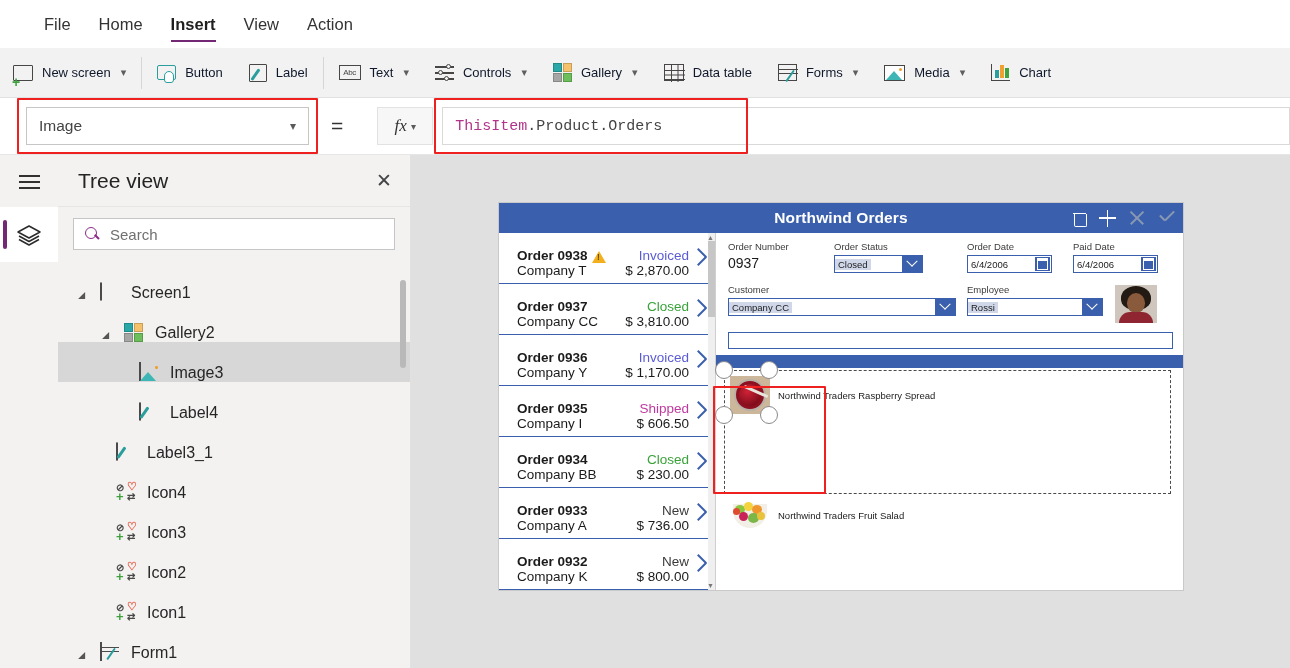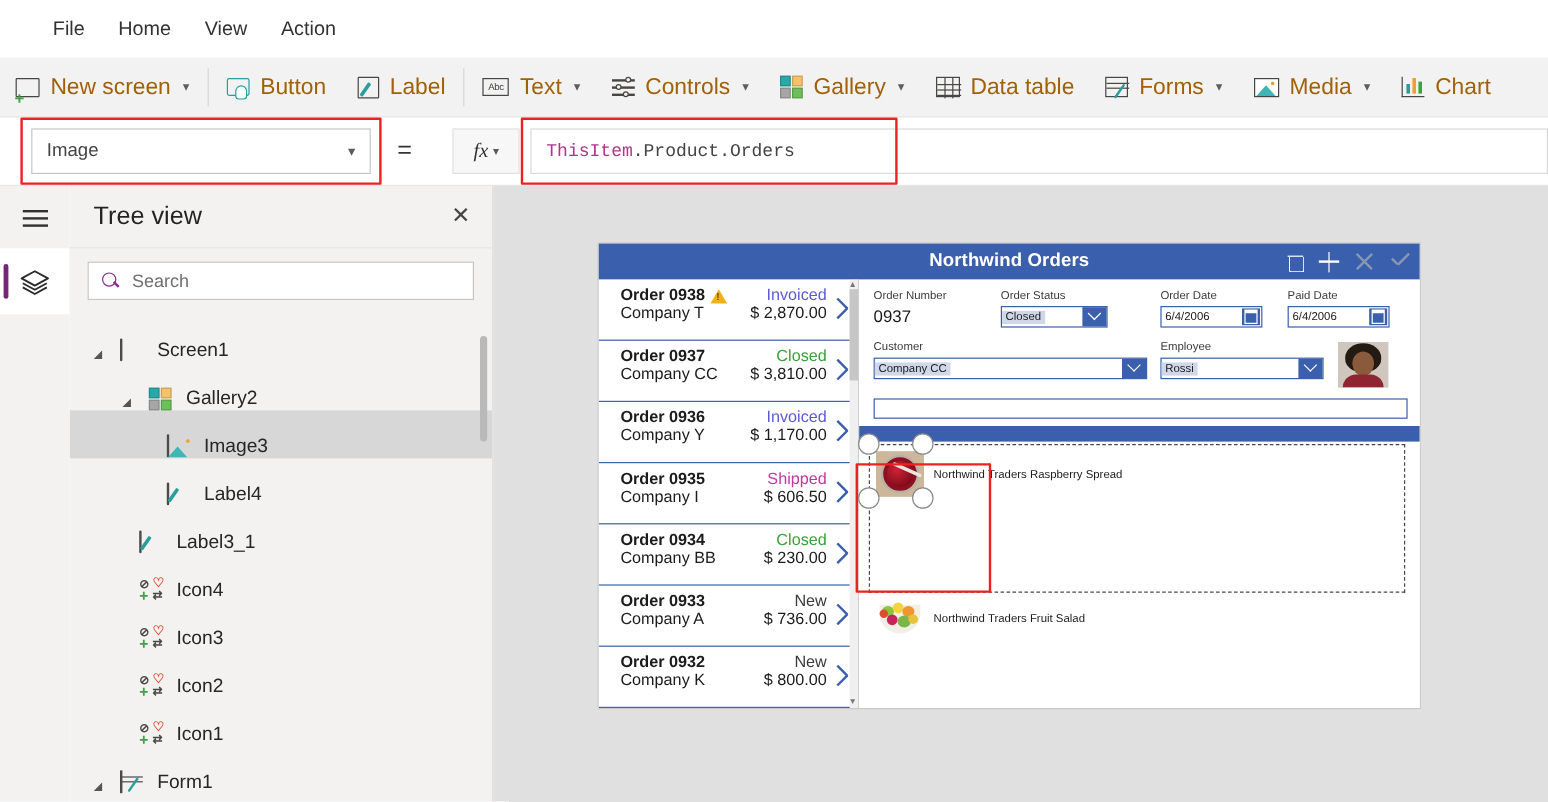--- a/index.html
+++ b/index.html
@@ -30,21 +30,21 @@
   
   .ribbon {
     position: absolute; left: 0; top: 48px; width: 1290px; height: 50px;
     background: #f2f2f2; display: flex; align-items: center;
     border-bottom: 1px solid #e1e1e1;
   }
   .rb {
     display: flex; align-items: center; gap: 9px;
     height: 50px; padding: 0 13px; cursor: pointer; white-space: nowrap;
   }
-  .rb .lbl { font-size: 19px; color: #a16207; }
+  .rb .lbl { font-size: 13px; color: #0f172a; }
   .rb .chev { font-size: 11px; color: #605e5c; margin-left: 1px; }
   .rb-sep { width: 1px; height: 32px; background: #d6d6d6; margin: 0 2px; }
 
   .ico { display: inline-block; position: relative; }
 
   
   .ic-newscreen { width: 20px; height: 16px; border: 1.6px solid #484644; border-radius: 1px; }
   .ic-newscreen::after {
     content: "+"; position: absolute; left: -2px; bottom: -9px;
     font-size: 14px; color: #3fa23f; font-weight: bold; line-height: 1;
@@ -312,21 +312,21 @@
   .gallery {
     width: 228px; position: relative; border-right: 1px solid #cfcfcf;
     background: #fff; overflow: hidden;
   }
   .g-item {
     height: 51px; border-bottom: 1.6px solid #3a5fad; position: relative;
     padding: 5px 26px 0 18px; cursor: pointer;
   }
   .g-r1, .g-r2 { display: flex; justify-content: space-between; align-items: baseline; }
   .g-order { font-size: 13.5px; font-weight: bold; color: #1b1b1b; display: flex; align-items: flex-end; gap: 4px; }
-  .g-status { font-size: 13.5px; }
+  .g-status { font-size: 13.5px; margin-top: 10px; }
   .g-comp { font-size: 13.5px; color: #1b1b1b; }
   .g-amt  { font-size: 13.5px; color: #1b1b1b; }
   .warn {
     width: 0; height: 0; border-left: 7px solid transparent; border-right: 7px solid transparent;
     border-bottom: 12px solid #f2b01e; position: relative; display: inline-block;
   }
   .warn::after {
     content: "!"; position: absolute; left: -1.6px; top: 2px; font-size: 8.5px;
     color: #6b4c05; font-weight: bold; line-height: 1;
   }
@@ -438,20 +438,21 @@
   }
 </style>
 </head>
 <body>
 
 <div id="app">
 
   <div class="menubar">
     <div class="menu-item">File</div>
     <div class="menu-item">Home</div>
+    <div class="menu-item active">Insert</div>
     <div class="menu-item">View</div>
     <div class="menu-item">Action</div>
   </div>
 
   <div class="ribbon">
 
     <div class="rb">
       <span class="ico ic-newscreen"></span>
       <span class="lbl">New screen</span>
       <span class="chev">▾</span>

